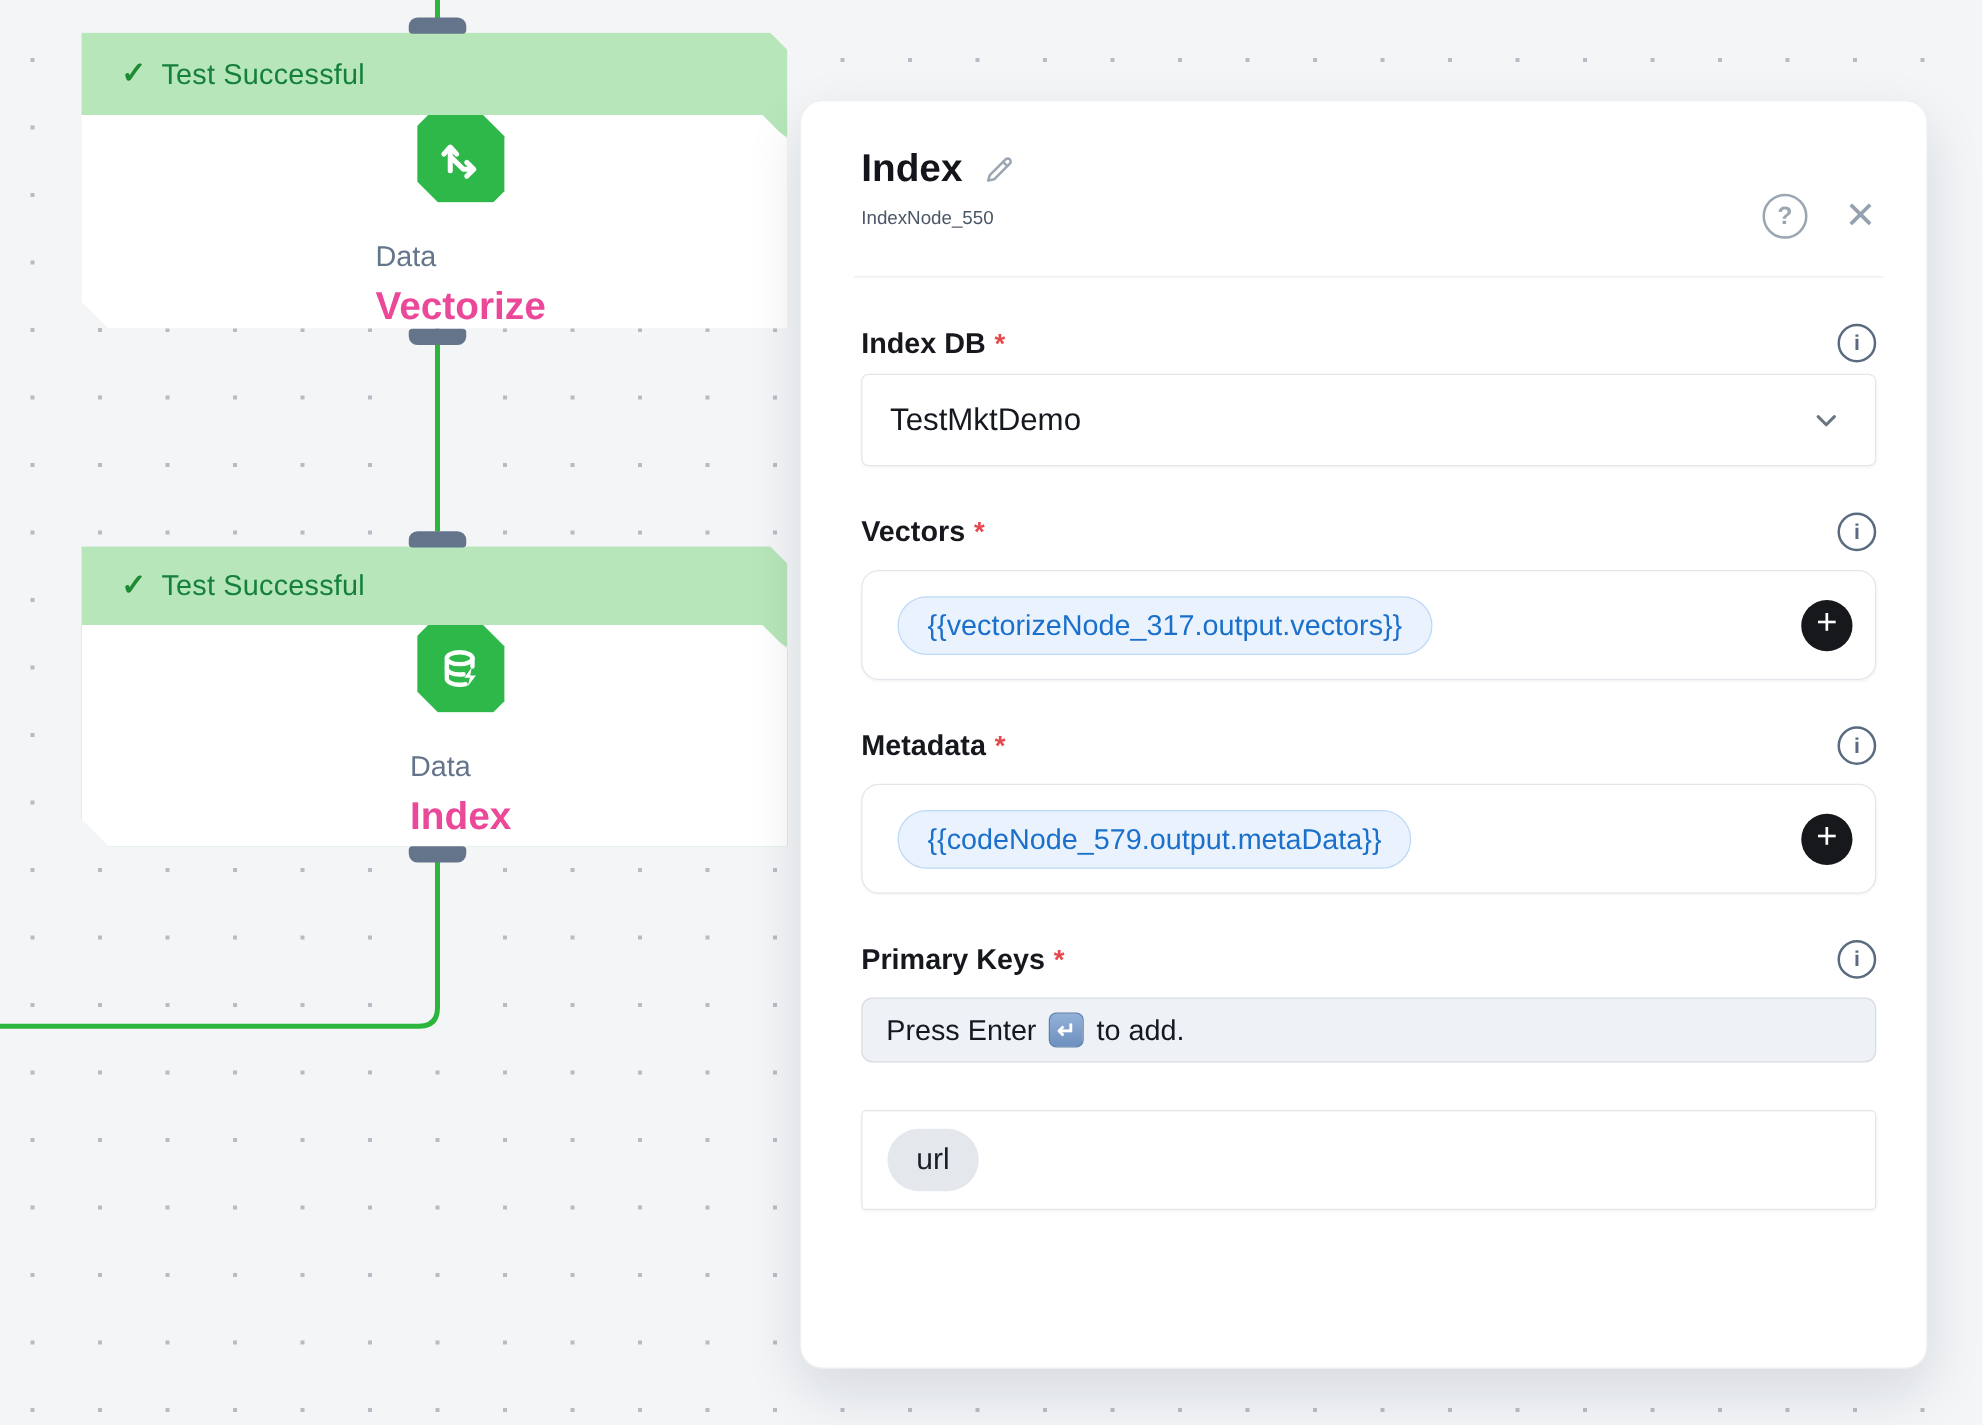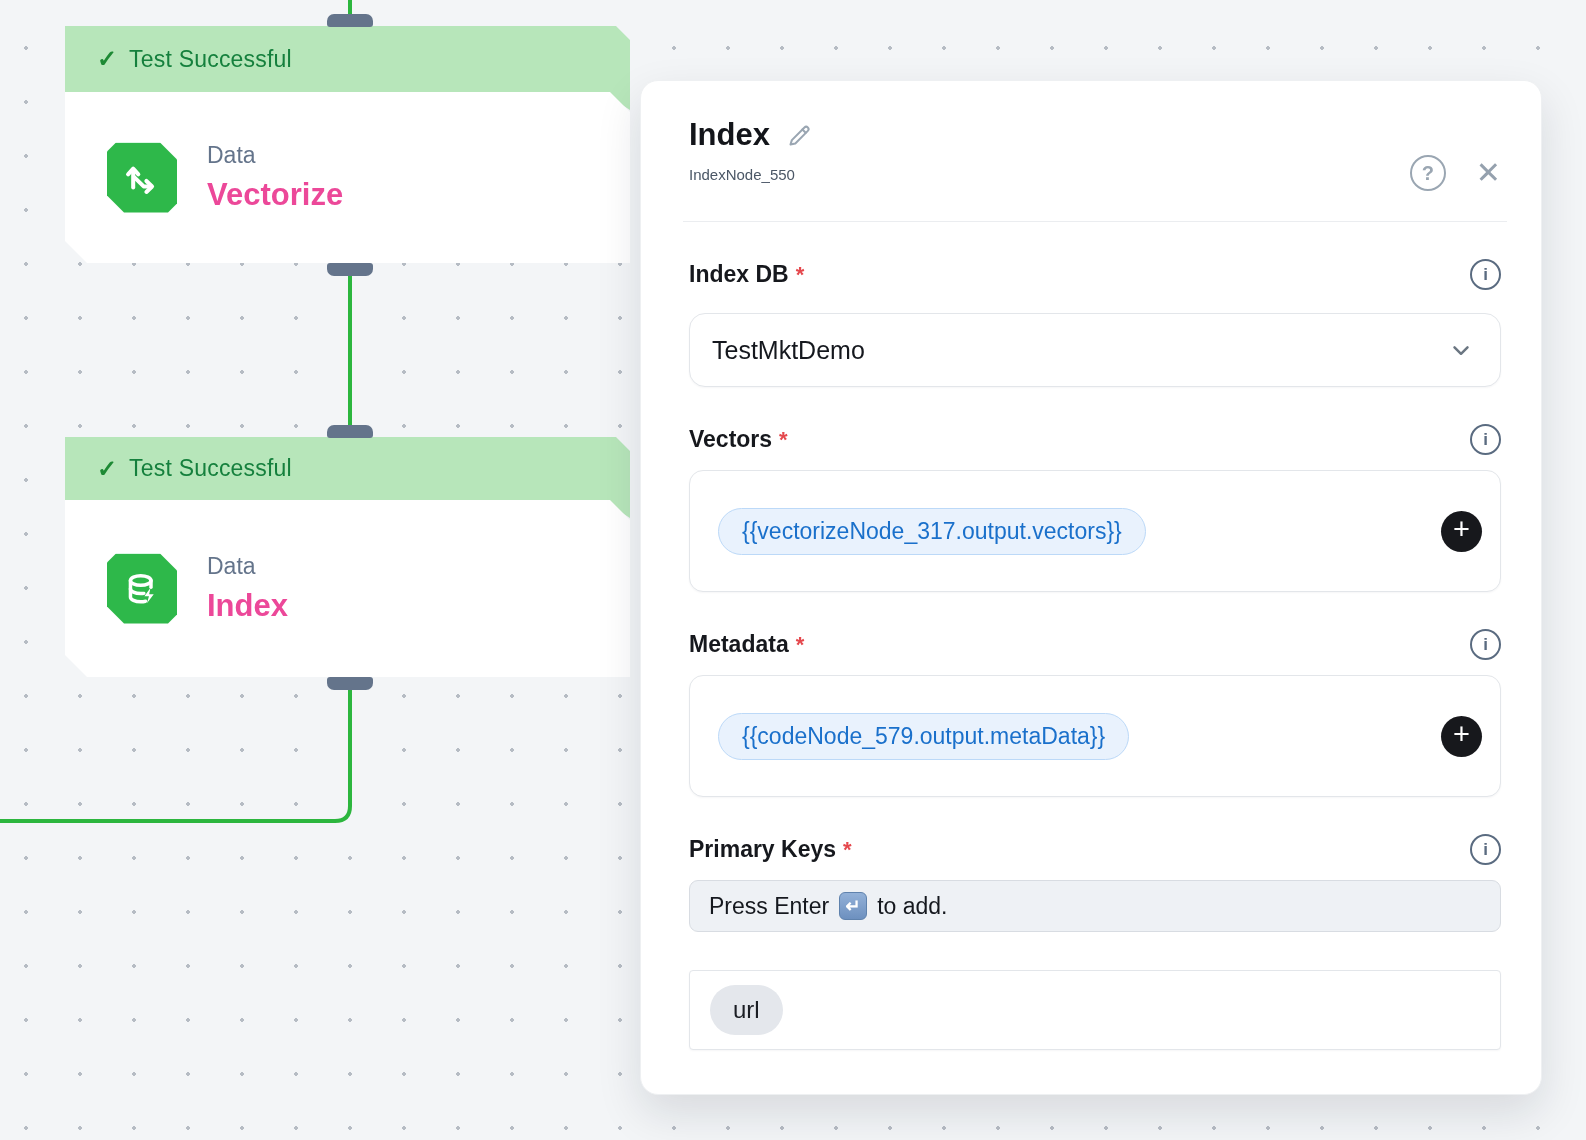--- a/index.html
+++ b/index.html
@@ -34,20 +34,21 @@
   .node-2 .banner { height:81px; clip-path:polygon(0 0, calc(100% - 14px) 0, 100% 14px, 100% 100%, calc(100% - 28px) 63px, 0 63px); }
   .banner .check { color:#1d8a34; font-size:24px; font-weight:700; line-height:1; }
   .banner .status-text { color:#15803d; font-size:23px; font-weight:400; letter-spacing:.2px; }
 
   .card {
     position:absolute; left:0; right:0; bottom:0; top:66px;
     background:#ffffff;
     clip-path:polygon(0 0, calc(100% - 20px) 0, 100% 20px, 100% 100%, 22px 100%, 0 calc(100% - 22px));
     display:flex; align-items:center; gap:30px;
     padding-left:42px;
+    flex-direction:column;
   }
   .node-1 .card { filter:drop-shadow(0 3px 6px rgba(15,23,42,.10)); }
   .node-2 .card { top:63px;
     filter:drop-shadow(2px 0 0 #22a93a) drop-shadow(-2px 0 0 #22a93a)
            drop-shadow(0 2px 0 #22a93a) drop-shadow(0 -2px 0 #22a93a);
   }
 
   .icon-tile {
     width:70px; height:70px; flex:0 0 70px;
     background:#2eb84a;
@@ -94,31 +95,31 @@
   .field-head { display:flex; justify-content:space-between; align-items:center; }
   .field-label { font-size:23px; font-weight:650; color:#16181d; }
   .req { color:#e5484d; margin-left:7px; font-size:22px; font-weight:700; }
   .info-icon {
     width:31px; height:31px; border:2.2px solid #5a6b80; border-radius:50%;
     color:#5a6b80; font-size:17px; font-weight:650; font-style:normal;
     display:flex; align-items:center; justify-content:center;
   }
 
   .select-box {
-    margin-top:23px; height:74px; background:#fff;
-    border:1.5px solid #e3e6ea; border-radius:16px;
+    margin-top:9px; height:74px; background:#fff;
+    border:1.5px solid #e3e6ea; border-radius:6px;
     box-shadow:0 1px 2px rgba(15,23,42,.04);
     display:flex; align-items:center; justify-content:space-between;
     padding:0 26px 0 22px;
   }
   .select-value { font-size:25px; color:#15181e; }
   .chevron-down svg { width:26px; height:26px; display:block; }
 
   .chips-box {
-    margin-top:15px; height:122px;
+    margin-top:15px; height:88px;
     border:1.5px solid #e3e6ea; border-radius:14px;
     box-shadow:0 1px 2px rgba(15,23,42,.04);
     display:flex; align-items:center; justify-content:space-between;
     padding:0 18px 0 28px; background:#fff;
   }
   .chip {
     height:47px; border-radius:999px;
     background:#e9f2fd; border:1.5px solid #bcd9f8;
     color:#1a70cb; font-size:23px;
     display:inline-flex; align-items:center; padding:0 23px;

